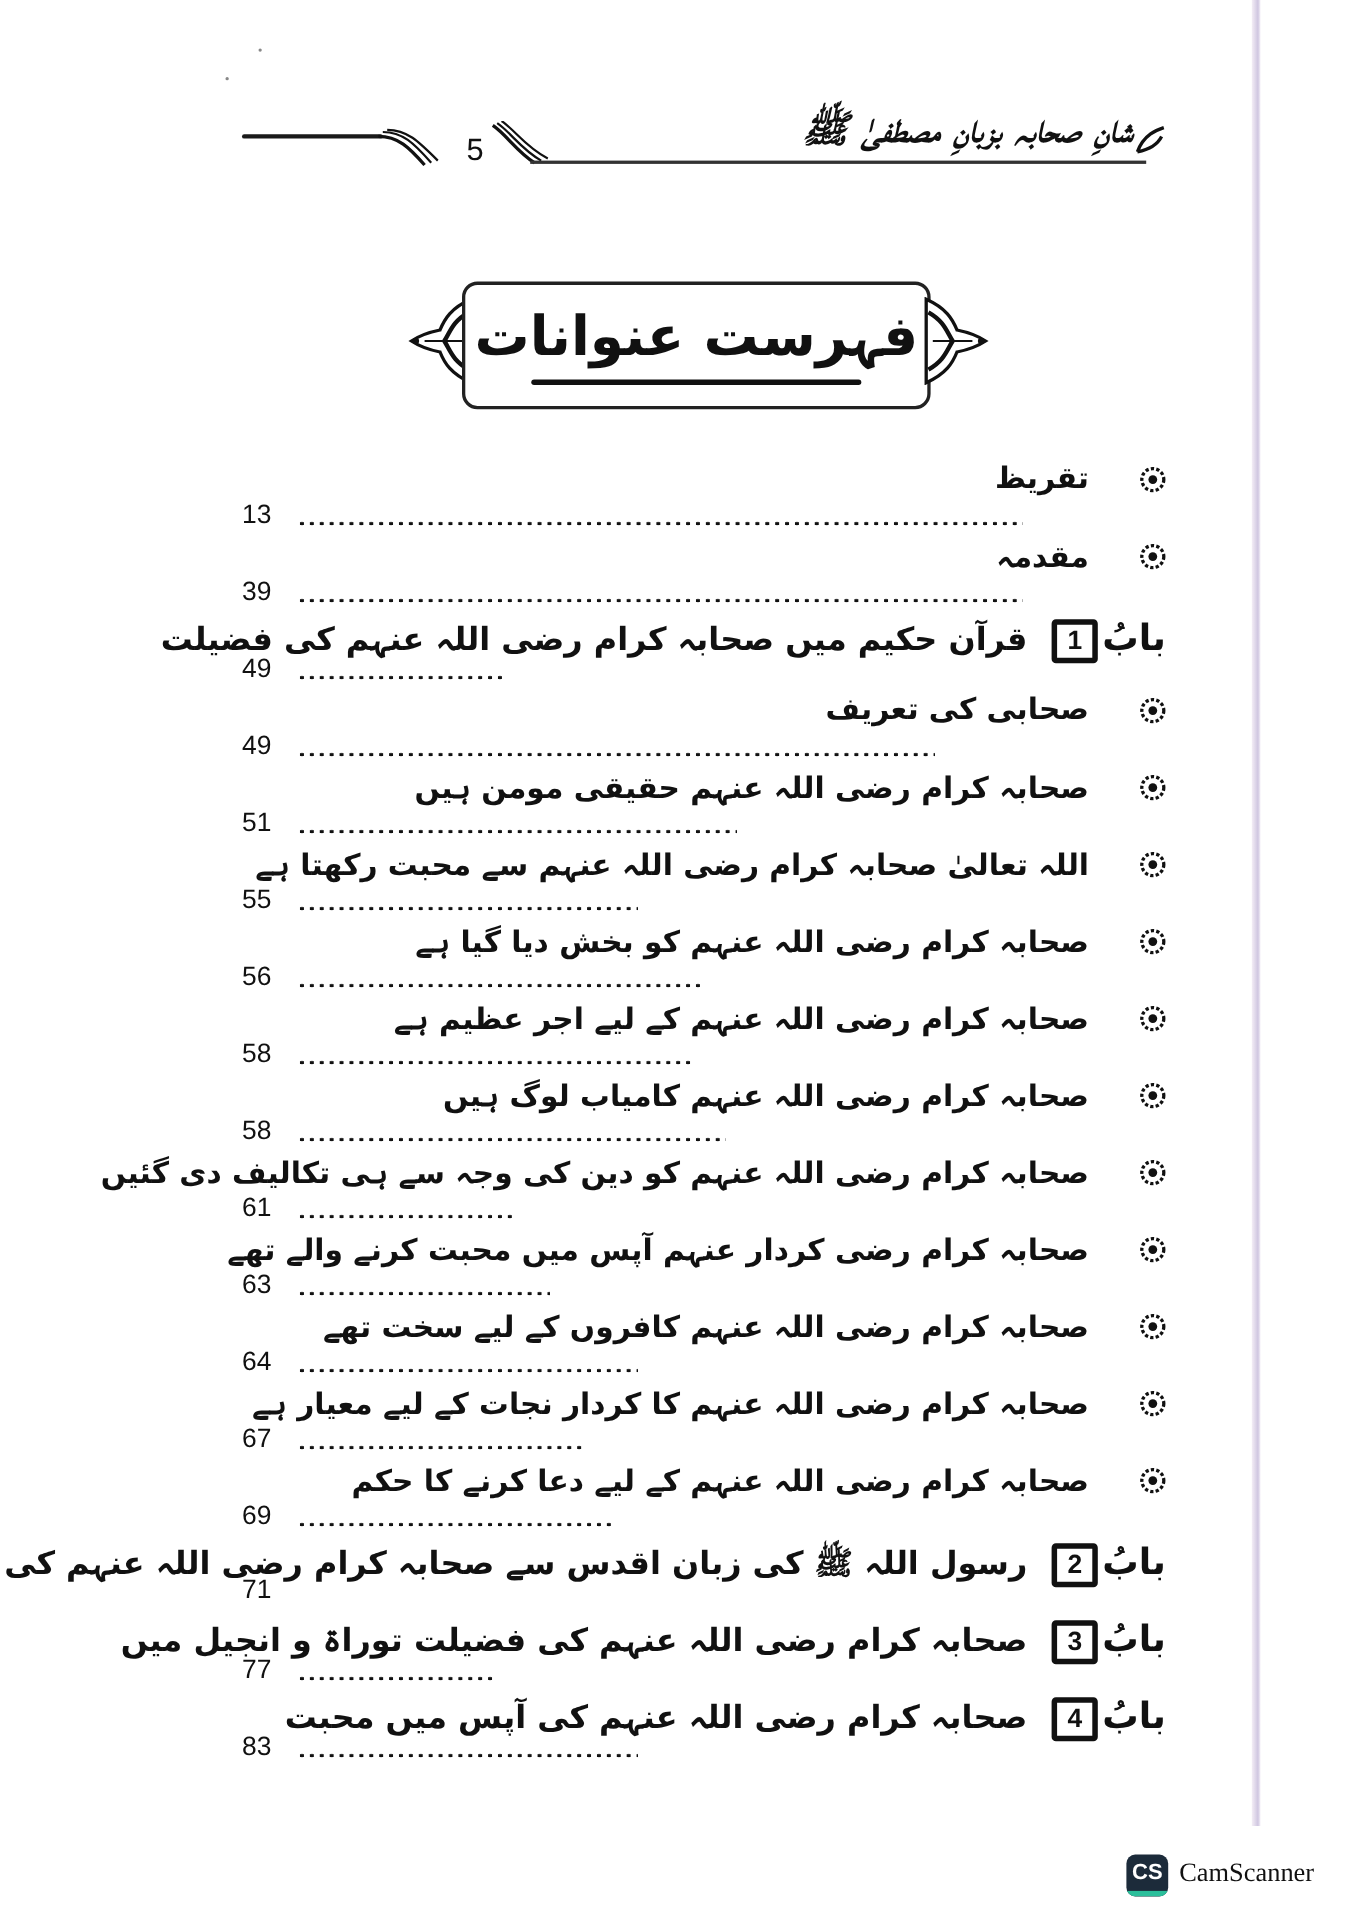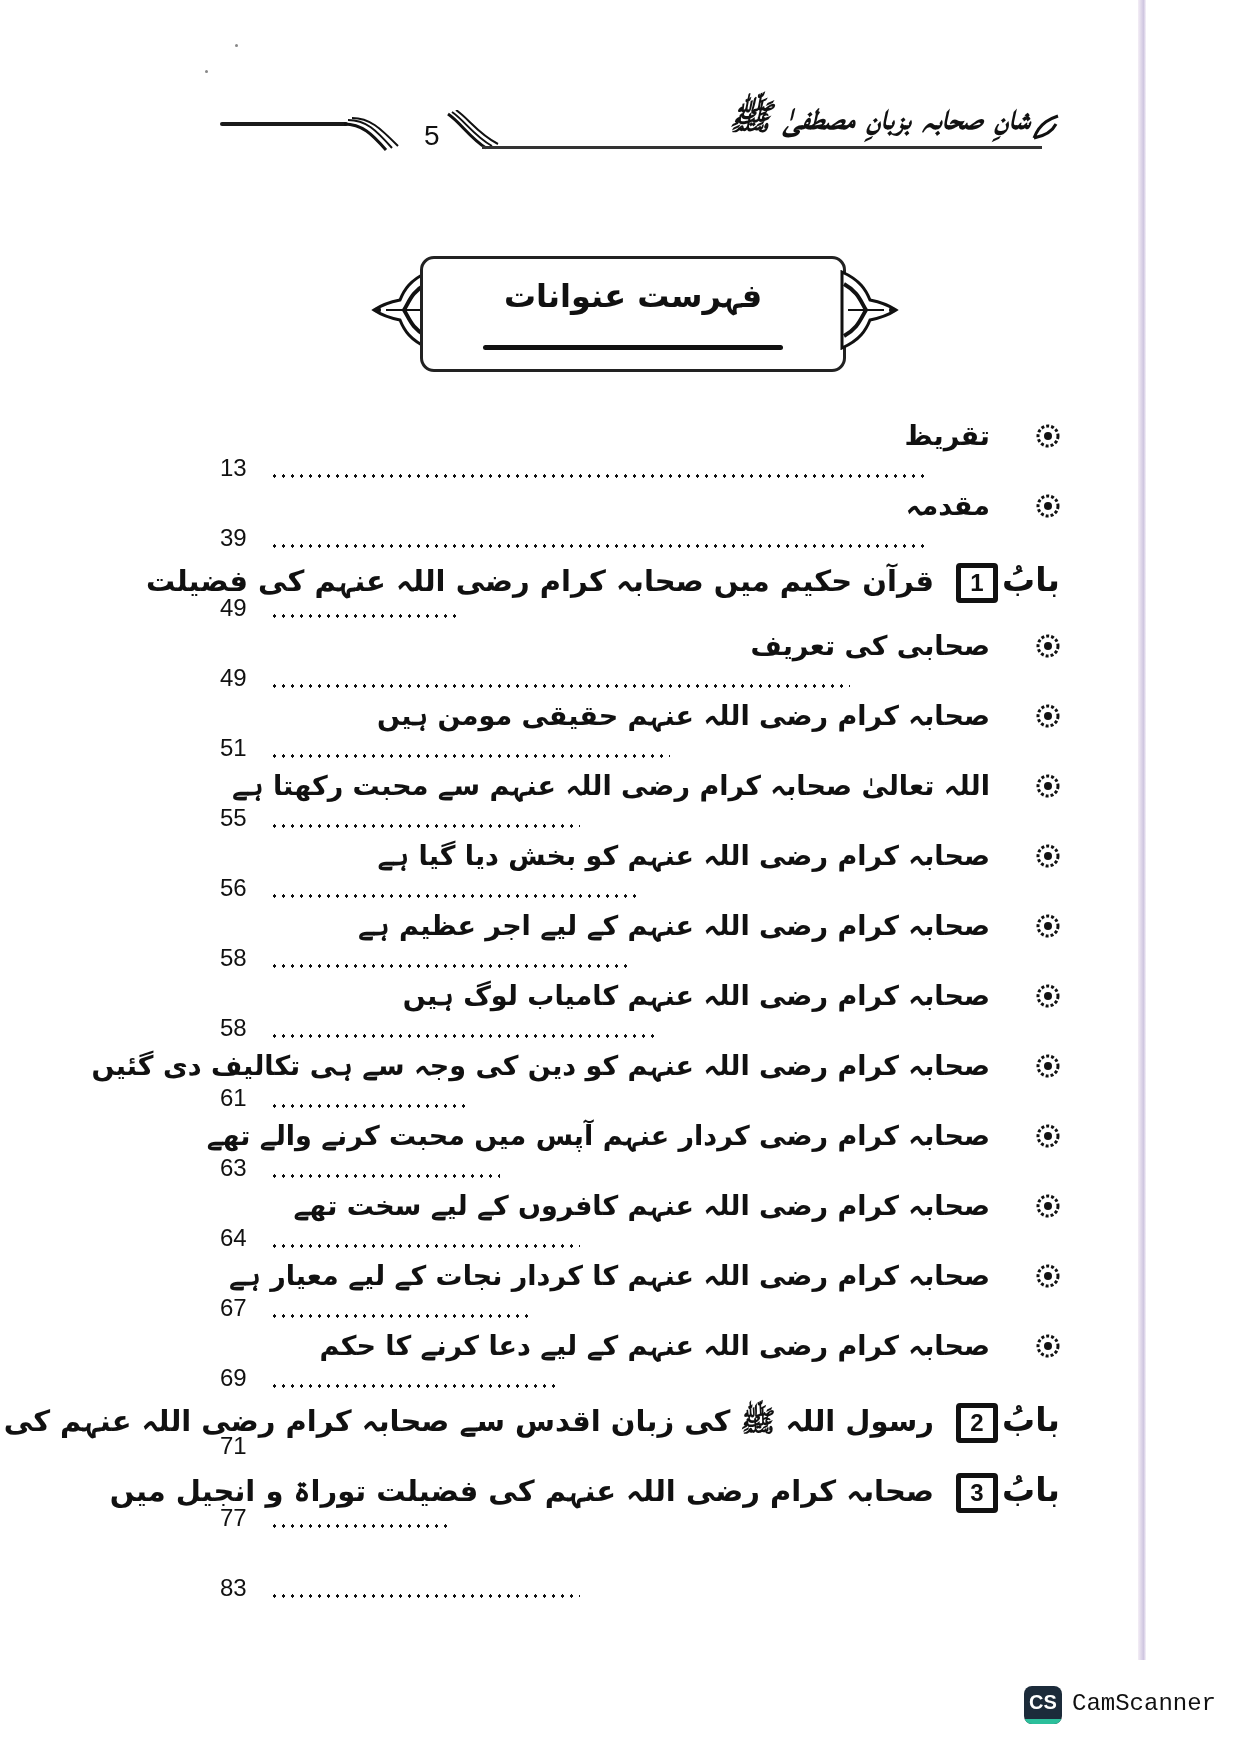--- a/index.html
+++ b/index.html
@@ -14,21 +14,21 @@
   .header .swash{position:absolute;}
   .header .rule-right{position:absolute;left:262px;top:50px;width:560px;height:3px;background:#333;}
   .header .page-num{position:absolute;left:204px;top:24px;font-family:"Liberation Sans",sans-serif;font-size:28px;color:#111;}
   .header .running-title{position:absolute;right:30px;top:0;font-family:"DejaVu Sans",sans-serif;font-size:35px;
        direction:rtl;font-weight:bold;color:#111;font-style:italic;}
   .header .end-flourish{position:absolute;right:0;top:16px;}
   
   .cartouche{position:absolute;left:420px;top:256px;width:420px;height:110px;
        border:3px solid #222;border-radius:14px;background:#fff;}
   .cartouche .title{position:absolute;left:0;right:0;top:18px;text-align:center;direction:rtl;
-       font-size:32px;font-weight:bold;letter-spacing:2px;}
+       font-size:50px;font-weight:bold;letter-spacing:2px;}
   .cartouche .title-underline{position:absolute;left:60px;right:60px;top:86px;height:5px;background:#111;border-radius:3px;}
   .ornament{position:absolute;top:270px;width:60px;height:80px;}
   .ornament.left{left:370px;}
   .ornament.right{left:840px;}
   
   .toc{position:absolute;left:210px;top:420px;width:850px;}
   .entry{position:relative;height:70px;}
   .entry .title-line{position:absolute;right:60px;top:0;direction:rtl;font-size:27px;font-weight:bold;white-space:nowrap;}
   .entry .num-line{position:absolute;left:0;right:60px;top:34px;height:36px;}
   .entry .page{position:absolute;left:10px;top:0;font-family:"Liberation Sans",sans-serif;font-size:24px;}
@@ -39,21 +39,21 @@
   .chapter .title-line{right:0;font-size:29px;}
   .chap-label{display:inline-block;font-weight:bold;font-size:33px;}
   .chap-box{display:inline-block;width:32px;height:30px;border:5px solid #111;border-radius:4px;
        font-family:"Liberation Sans",sans-serif;font-size:24px;font-weight:bold;text-align:center;line-height:30px;
        margin:0 4px 0 12px;vertical-align:middle;background:#fff;}
   
   .cs-badge{position:absolute;left:1024px;top:1686px;width:38px;height:38px;border-radius:8px;background:#1c2b3a;overflow:hidden;}
   .cs-badge .cs-text{position:absolute;left:0;right:0;top:5px;text-align:center;color:#fff;
        font-family:"Liberation Sans",sans-serif;font-weight:bold;font-size:20px;}
   .cs-badge .cs-strip{position:absolute;left:0;right:0;bottom:0;height:5px;background:#2bbf9b;}
-  .cs-name{position:absolute;left:1072px;top:1690px;font-family:Liberation Mono, monospace;font-size:24px;color:#111;}
+  .cs-name{position:absolute;left:1072px;top:1690px;font-family:Liberation Serif, serif;font-size:24px;color:#111;}
 </style>
 </head>
 <body>
 
 <div class="page-edge"></div>
 <div class="stray-dot" style="left:235px;top:44px;"></div>
 <div class="stray-dot" style="left:205px;top:70px;"></div>
 
 <div class="header">
   <div class="rule-left"></div>
@@ -276,20 +276,24 @@
       <span class="chap-label">بابُ</span><span class="chap-box">3</span>
       <span>صحابہ کرام رضی اللہ عنہم کی فضیلت توراۃ و انجیل میں</span>
     </div>
     <div class="num-line">
       <span class="page">77</span>
       <div class="leader" style="width:180px;"></div>
     </div>
   </div>
 
   <div class="entry chapter">
+    <div class="title-line">
+      <span class="chap-label">بابُ</span><span class="chap-box">4</span>
+      <span>صحابہ کرام رضی اللہ عنہم کی آپس میں محبت</span>
+    </div>
     <div class="num-line">
       <span class="page">83</span>
       <div class="leader" style="width:310px;"></div>
     </div>
   </div>
 
 </div>
 
 <div class="cs-badge">
   <span class="cs-text">CS</span>

